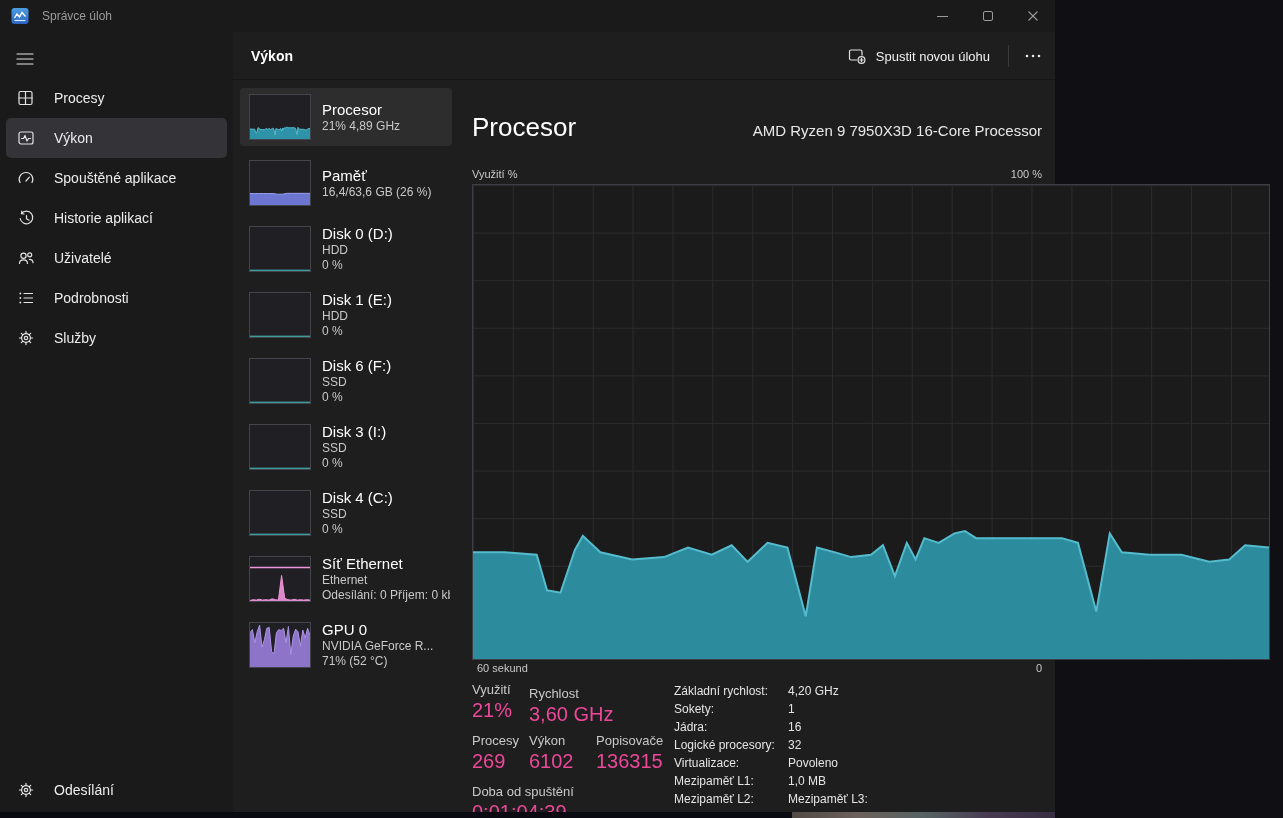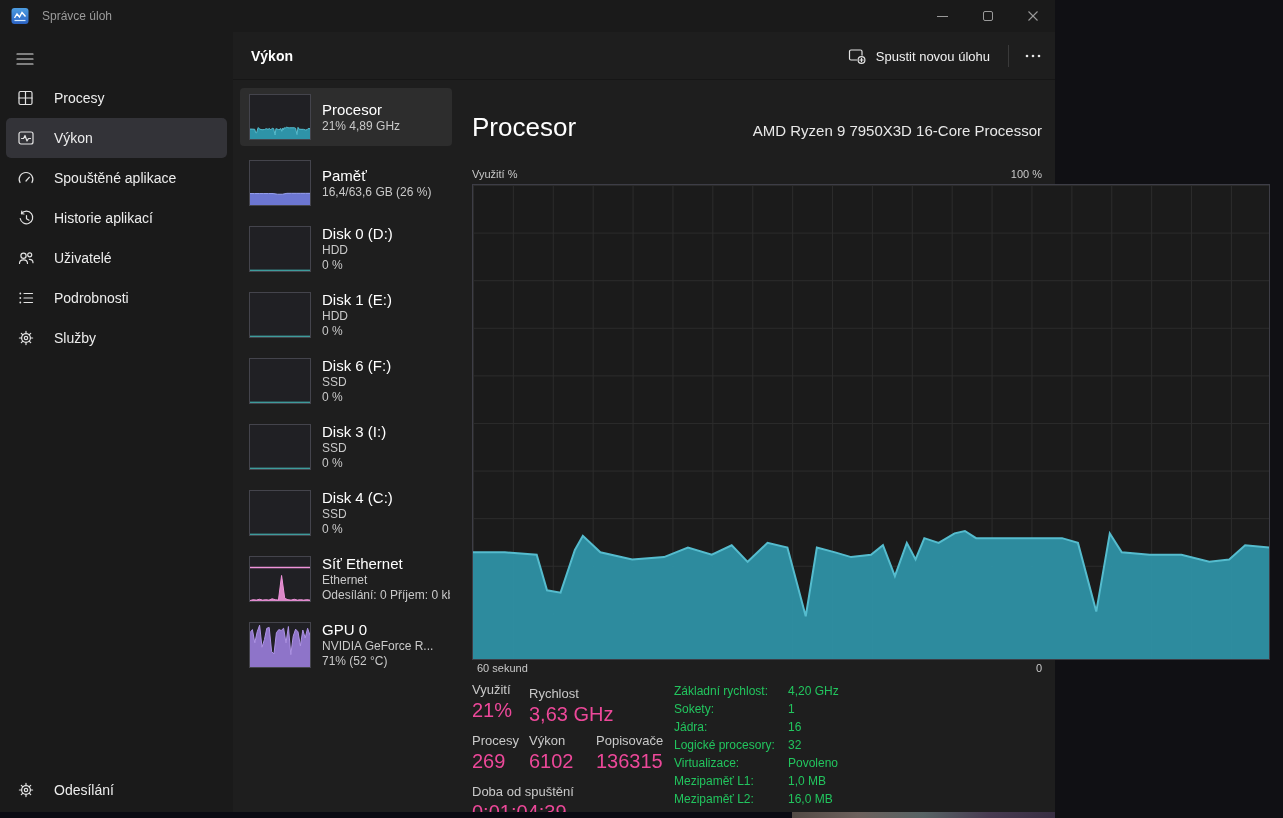--- a/index.html
+++ b/index.html
@@ -71,21 +71,21 @@
 
   .cpu-stats { position:absolute; left:239px; top:650px; width:200px; height:150px; }
   .stat { position:absolute; }
   .stat .sl { font-size:13px; color:#c9c9c9; line-height:15px; }
   .stat .sv { font-size:20px; font-weight:300; color:#ec4899; line-height:26px; }
   .st-u{left:0;top:0} .st-r{left:57px;top:4px} .st-p{left:0;top:51px}
   .st-v{left:57px;top:51px} .st-h{left:124px;top:51px} .st-d{left:0;top:102px}
 
   .cpu-details { position:absolute; left:441px; top:650px; width:380px;
                  display:grid; grid-template-columns:114px auto; }
-  .cpu-details div { font-size:12px; color:#22c55e; line-height:18px; white-space:nowrap; }
+  .cpu-details div { font-size:12px; color:#e5e5e5; line-height:18px; white-space:nowrap; }
 
   
   .strip { position:absolute; left:0; right:0; bottom:0; height:6px; background:#0a0a12; }
   .strip-art { position:absolute; right:0; top:0; width:263px; height:6px; opacity:.75;
                background:linear-gradient(90deg,#6a5f55,#8d7d75 25%,#70807f 50%,#5c4a66 75%,#473a52); }
 
   svg.icon-stroke { stroke:#e3e3e3; stroke-width:1.2; fill:none; stroke-linecap:round; stroke-linejoin:round; }
 </style>
 </head>
 <body>
@@ -345,21 +345,21 @@
       <span>0</span>
     </div>
 
     <div class="cpu-stats">
       <div class="stat st-u">
         <div class="sl">Využití</div>
         <div class="sv">21%</div>
       </div>
       <div class="stat st-r">
         <div class="sl">Rychlost</div>
-        <div class="sv">3,63 GHz</div>
+        <div class="sv">3,60 GHz</div>
       </div>
       <div class="stat st-p">
         <div class="sl">Procesy</div>
         <div class="sv">269</div>
       </div>
       <div class="stat st-v">
         <div class="sl">Výkon</div>
         <div class="sv">6102</div>
       </div>
       <div class="stat st-h">
@@ -379,21 +379,20 @@
         <div>1</div>
       <div>Jádra:</div>
         <div>16</div>
       <div>Logické procesory:</div>
         <div>32</div>
       <div>Virtualizace:</div>
         <div>Povoleno</div>
       <div>Mezipaměť L1:</div>
         <div>1,0 MB</div>
       <div>Mezipaměť L2:</div>
-        <div>16,0 MB</div>
       <div>Mezipaměť L3:</div>
         <div>128 MB</div>
     </div>
 
   </div>
 
   <div class="strip">
     <div class="strip-art"></div>
   </div>
 

